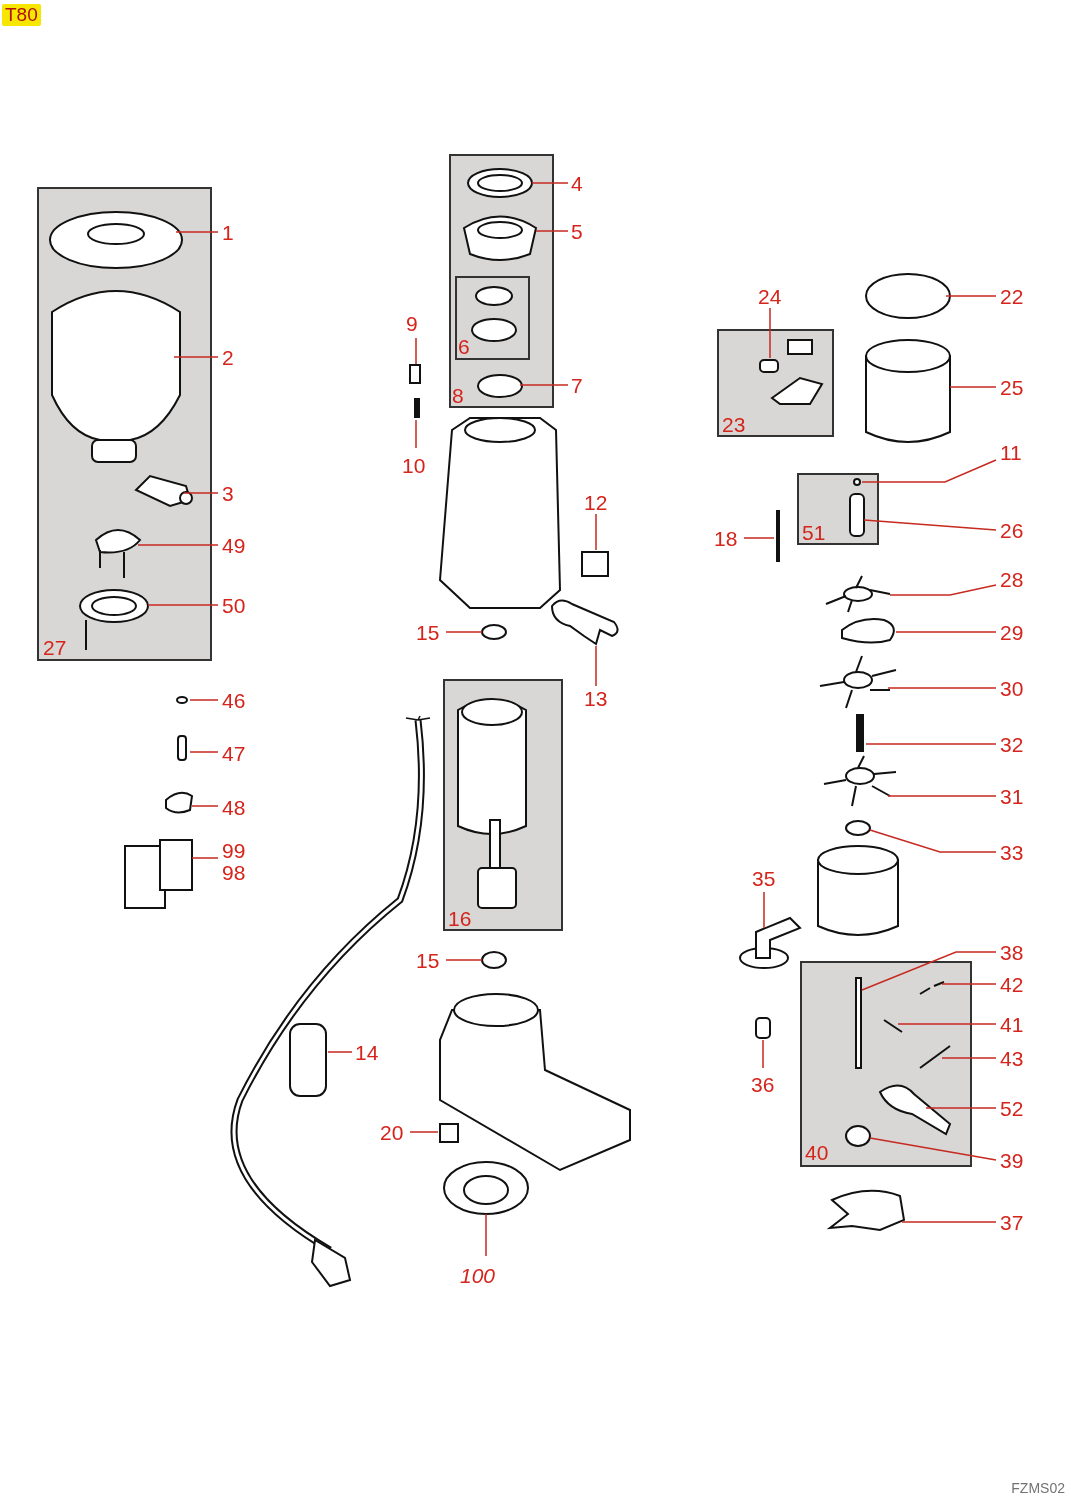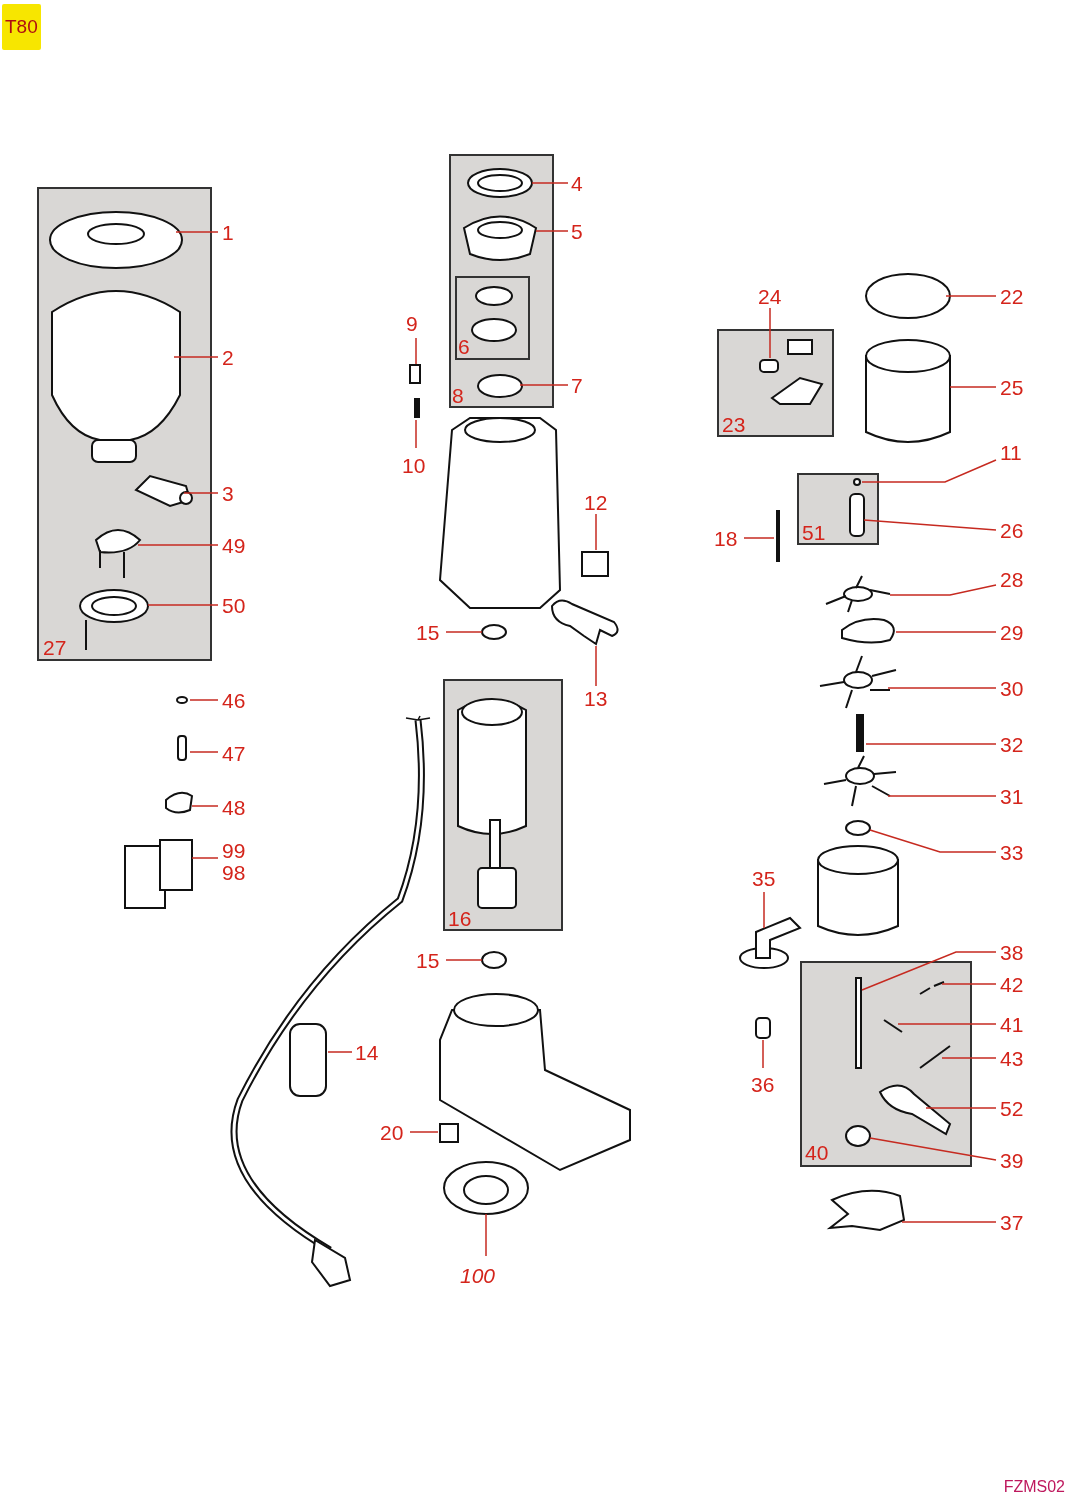--- a/index.html
+++ b/index.html
@@ -1,19 +1,19 @@
 <!DOCTYPE html>
 <html><head>
 <meta charset="utf-8">
 <style>
   html,body{margin:0;padding:0;background:#fff;}
   body{width:1071px;height:1500px;position:relative;overflow:hidden;font-family:"Liberation Sans",sans-serif;}
   #diagram{position:absolute;left:0;top:0;width:1071px;height:1500px;}
-  .model-tag{position:absolute;left:2px;top:4px;background:#f7e600;color:#b01010;font-size:19px;padding:12px 3px;line-height:22px;border-radius:2px;}
-  .code-tag{position:absolute;right:6px;bottom:4px;color:#be185d;font-size:16px;}
+  .model-tag{position:absolute;left:2px;top:4px;background:#f7e600;color:#b01010;font-size:19px;padding:0 3px;line-height:22px;border-radius:2px;}
+  .code-tag{position:absolute;right:6px;bottom:4px;color:#737373;font-size:14px;}
   .callout{fill:#d4241b;font-family:"Liberation Sans",sans-serif;font-size:21px;}
   .lead{stroke:#c62a20;stroke-width:1.5;fill:none;}
   .part{fill:#fff;stroke:#111;stroke-width:2;}
   .group-box{fill:#d9d7d5;stroke:#333;stroke-width:2;}
 </style>
 </head>
 <body>
 
 <div class="model-tag">T80</div>
 <div class="code-tag">FZMS02</div>

